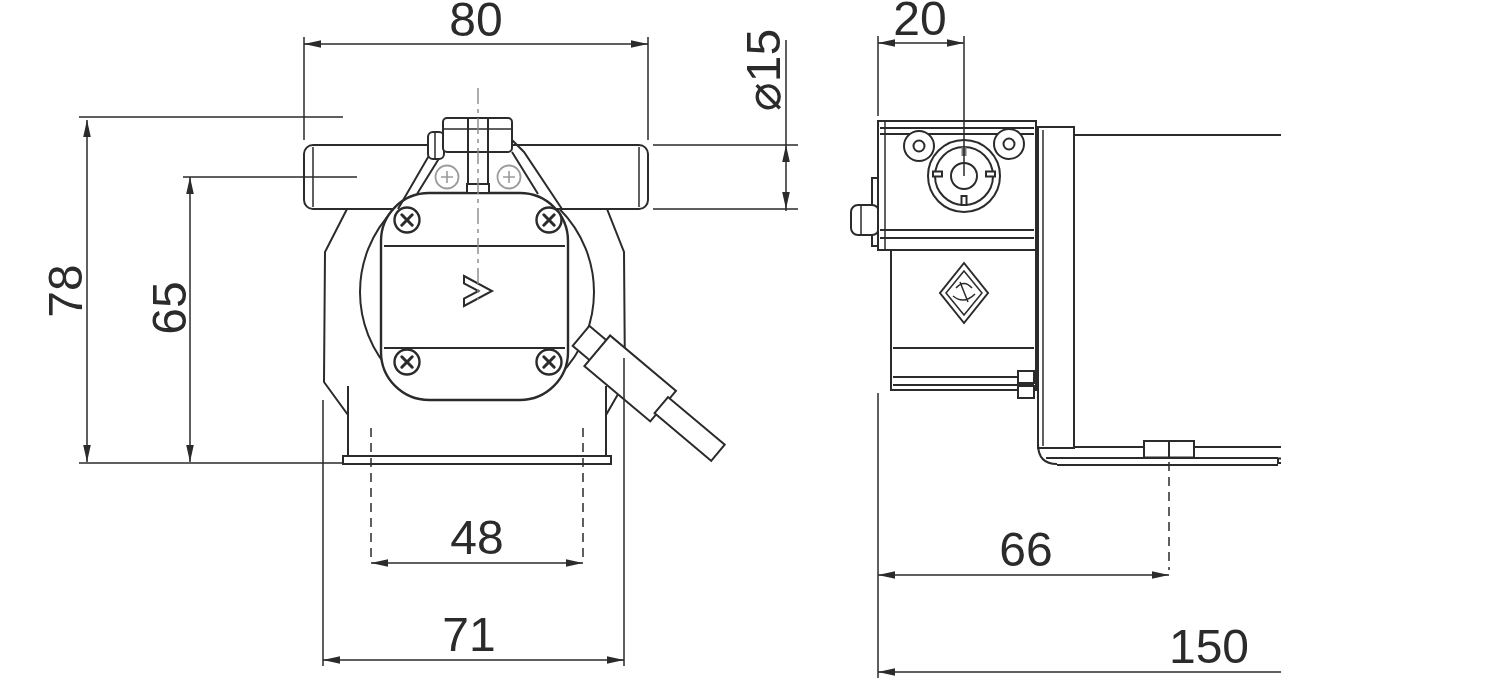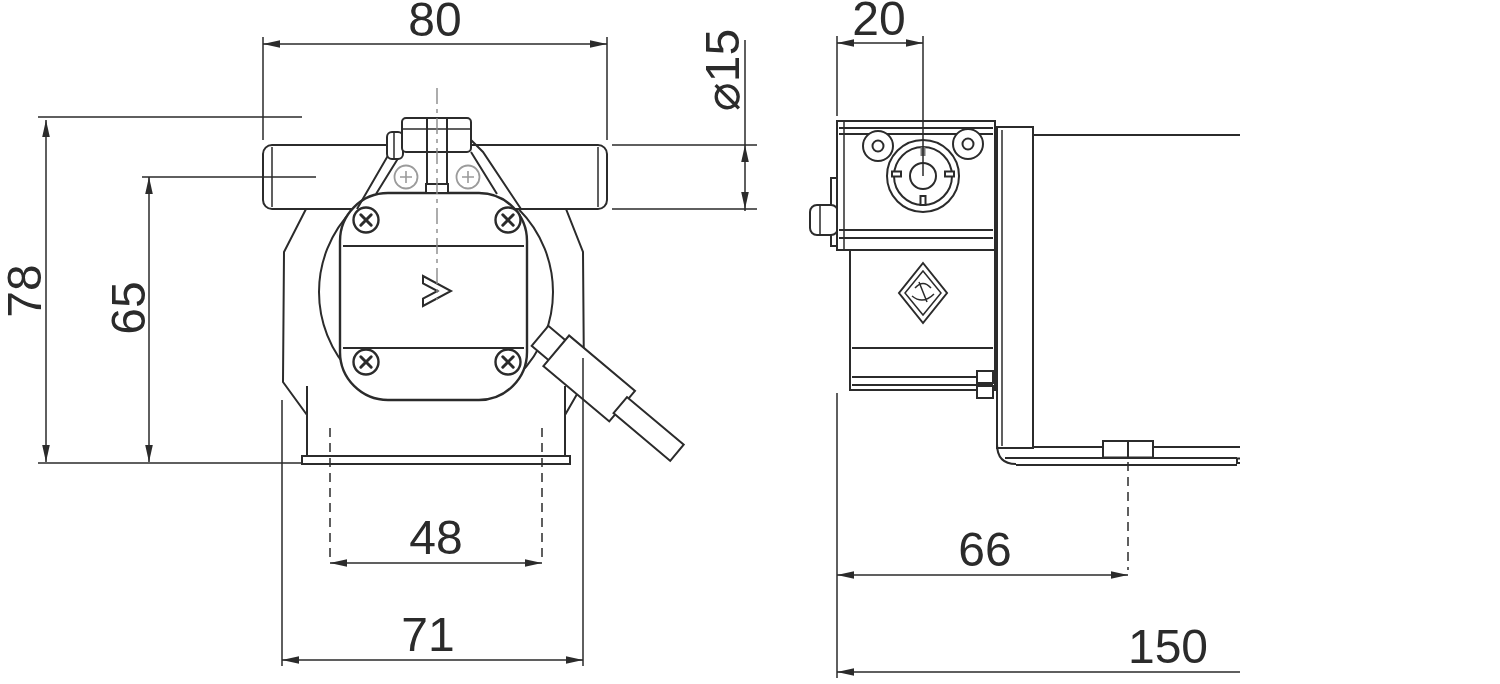--- a/index.html
+++ b/index.html
@@ -1,16 +1,16 @@
 <!DOCTYPE html>
 <html><head>
 <meta charset="utf-8">
 <style>
   html,body{margin:0;padding:0;background:#ffffff;}
-  .stage{position:relative;width:1240px;height:684px;background:#fff;overflow:hidden;}
+  .stage{position:relative;width:1240px;height:684px;background:#fff;overflow:hidden;margin-left:41px;}
   svg{display:block;}
   
   .ln   {fill:none;stroke:#2b2b2b;stroke-width:2;}
   .ln15 {fill:none;stroke:#2b2b2b;stroke-width:1.5;}
   .lnw  {fill:#ffffff;stroke:#2b2b2b;stroke-width:2;}
   .lnw24{fill:#ffffff;stroke:#2b2b2b;stroke-width:2.4;}
   .fillw{fill:#ffffff;stroke:none;}
   
   .dim  {fill:none;stroke:#2b2b2b;stroke-width:1.5;}
   .dimd {fill:none;stroke:#2b2b2b;stroke-width:1.5;stroke-dasharray:9 6;}

